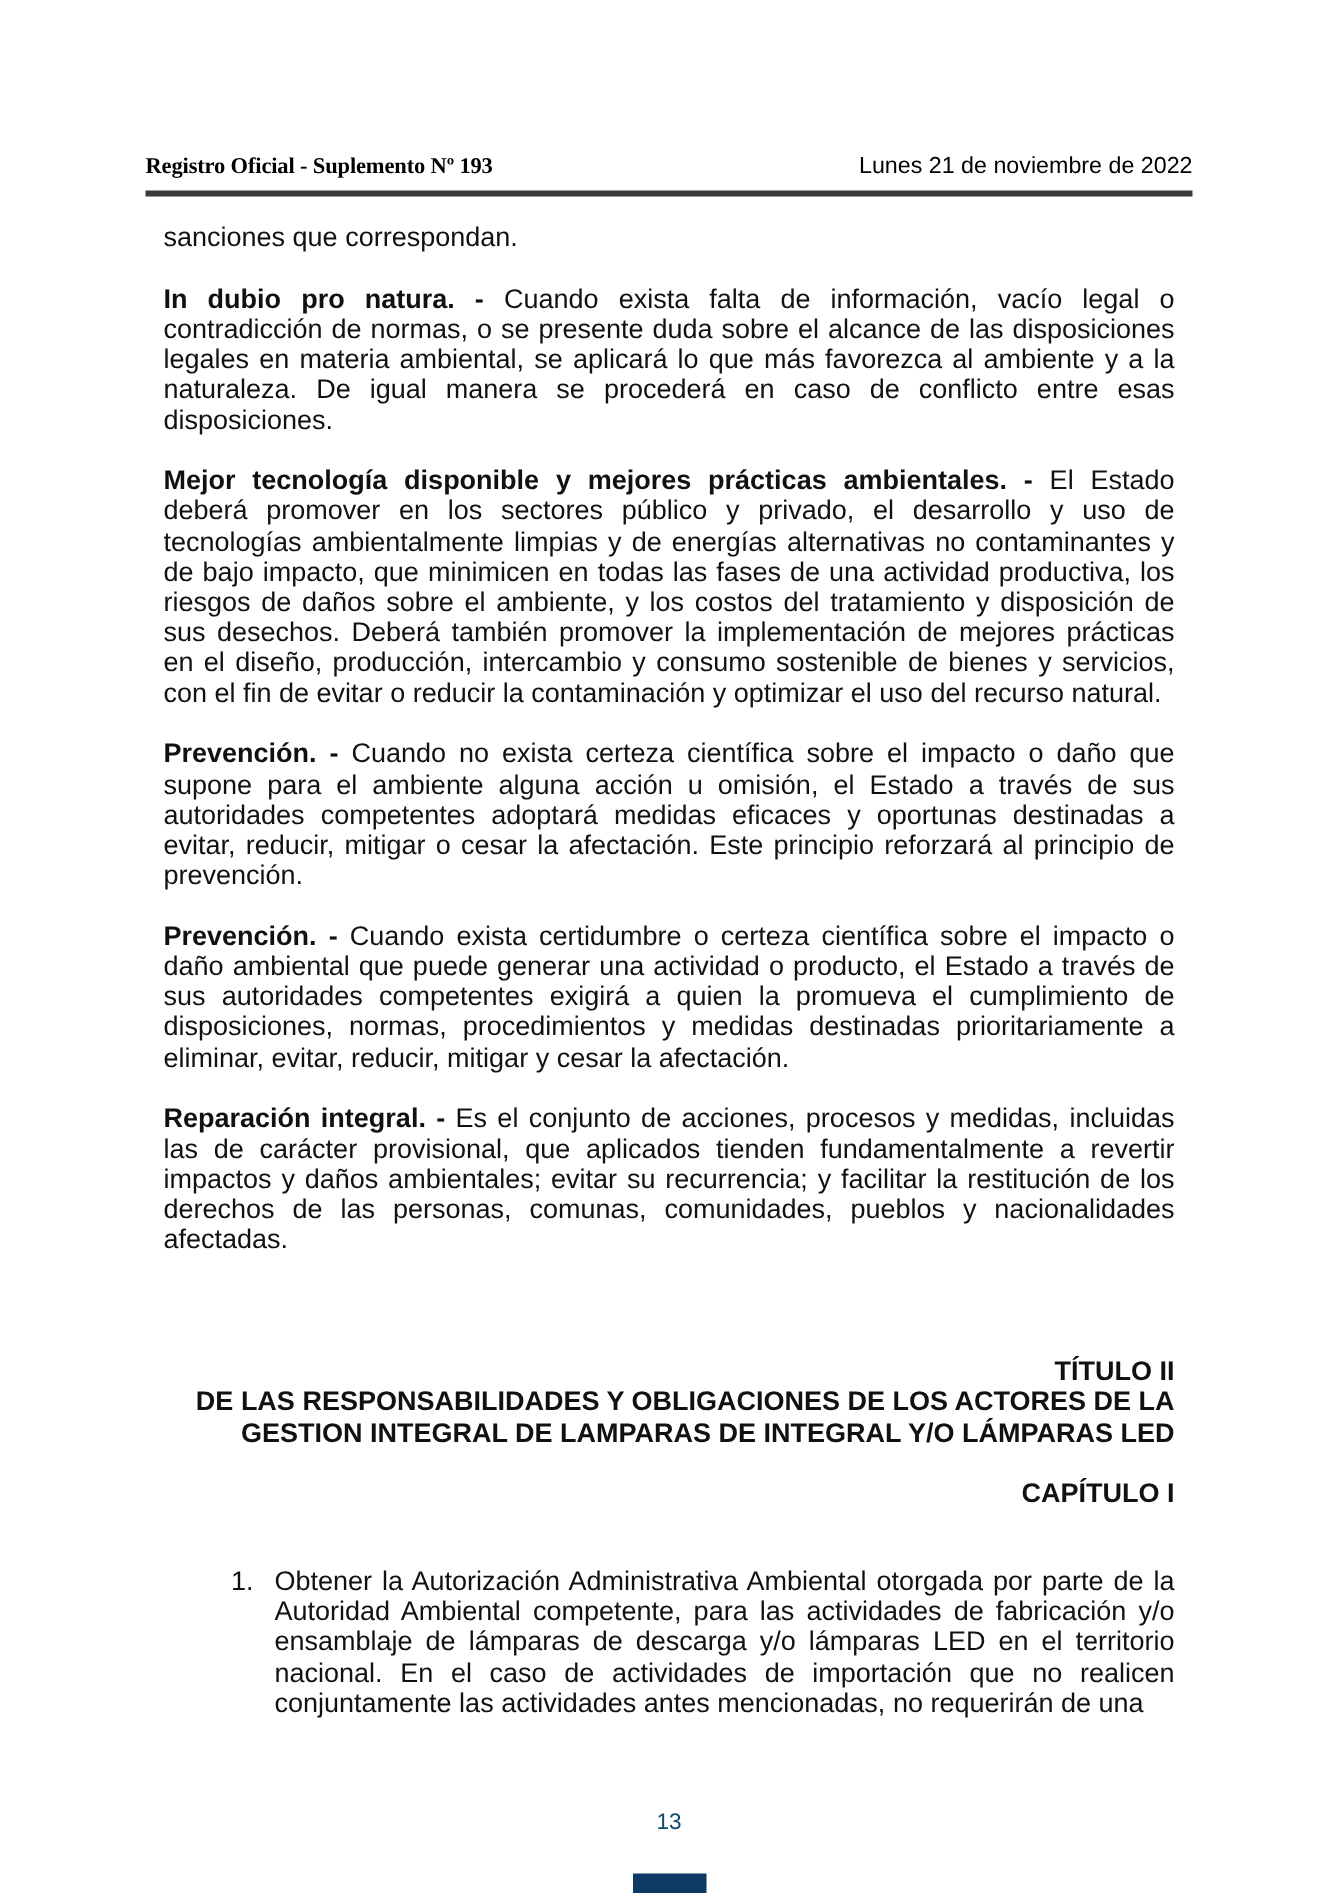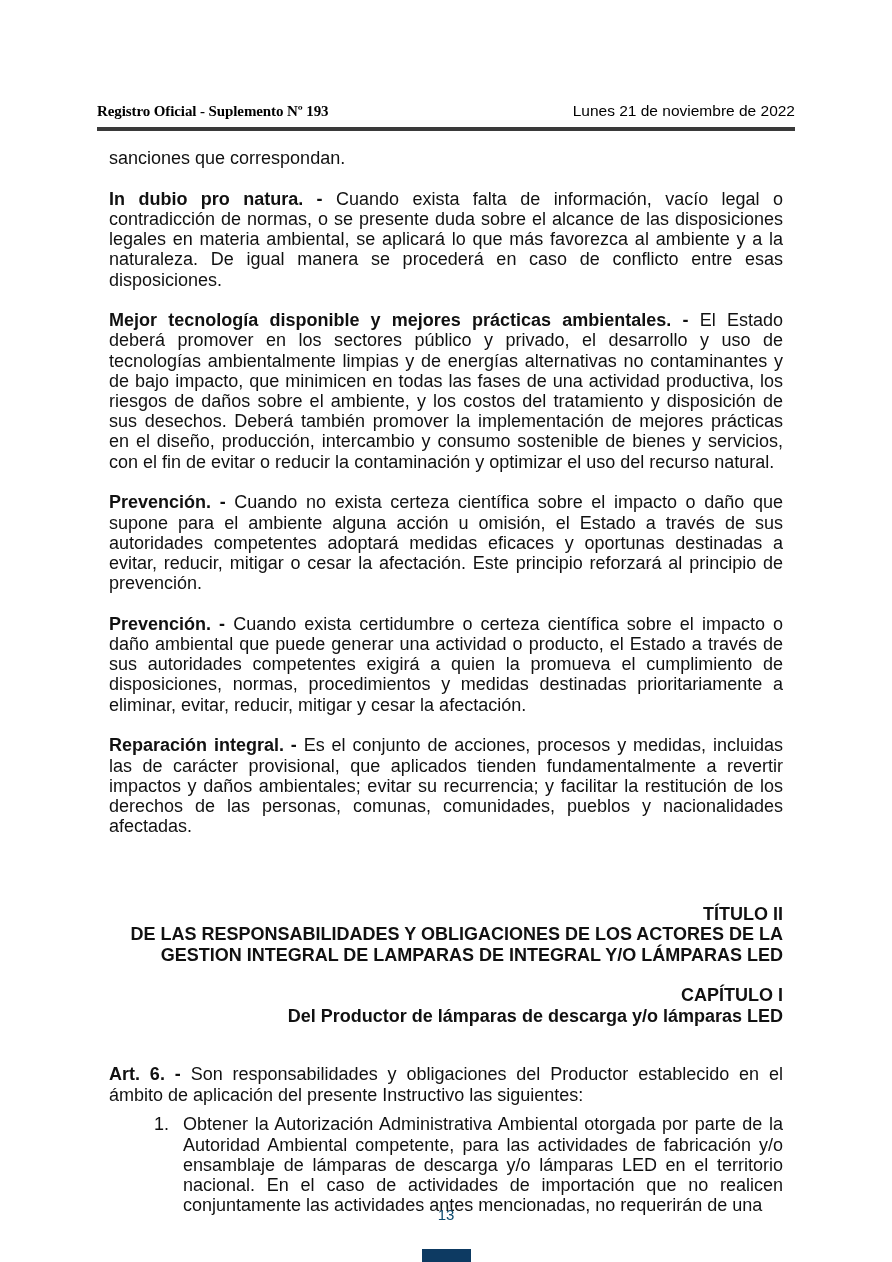--- a/index.html
+++ b/index.html
@@ -66,26 +66,24 @@
   <div class="title-block">
     <div>TÍTULO II</div>
     <div>DE LAS RESPONSABILIDADES Y OBLIGACIONES DE LOS ACTORES DE LA</div>
     <div>GESTION INTEGRAL DE LAMPARAS DE INTEGRAL Y/O LÁMPARAS LED</div>
   </div>
 
   <div style="height:20px"></div>
 
   <div class="title-block">
     <div>CAPÍTULO I</div>
-    <div>Del Productor de lámparas de descarga y/o lámparas LED</div>
   </div>
 
   <div style="height:38px"></div>
 
-  <p class="para" style="margin-bottom:8px; line-height:21px;"><b>Art. 6. -</b><span> Son responsabilidades y obligaciones del Productor establecido en el ámbito de aplicación del presente Instructivo las siguientes:</span></p>
 
   <ol class="list">
     <li class="list-item">
       <span class="list-num">1.</span>
       <span>Obtener la Autorización Administrativa Ambiental otorgada por parte de la Autoridad Ambiental competente, para las actividades de fabricación y/o ensamblaje de lámparas de descarga y/o lámparas LED en el territorio nacional. En el caso de actividades de importación que no realicen conjuntamente las actividades antes mencionadas, no requerirán de una</span>
     </li>
   </ol>
 </div>
 
 <div class="page-number">13</div>

